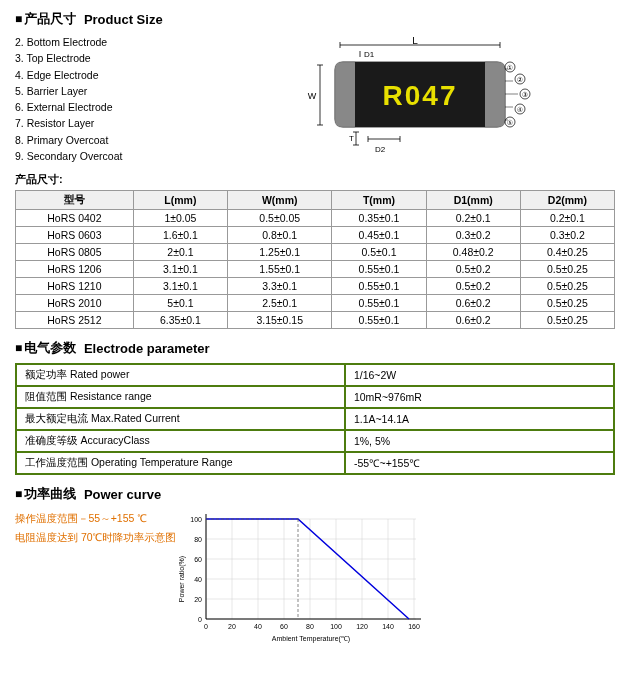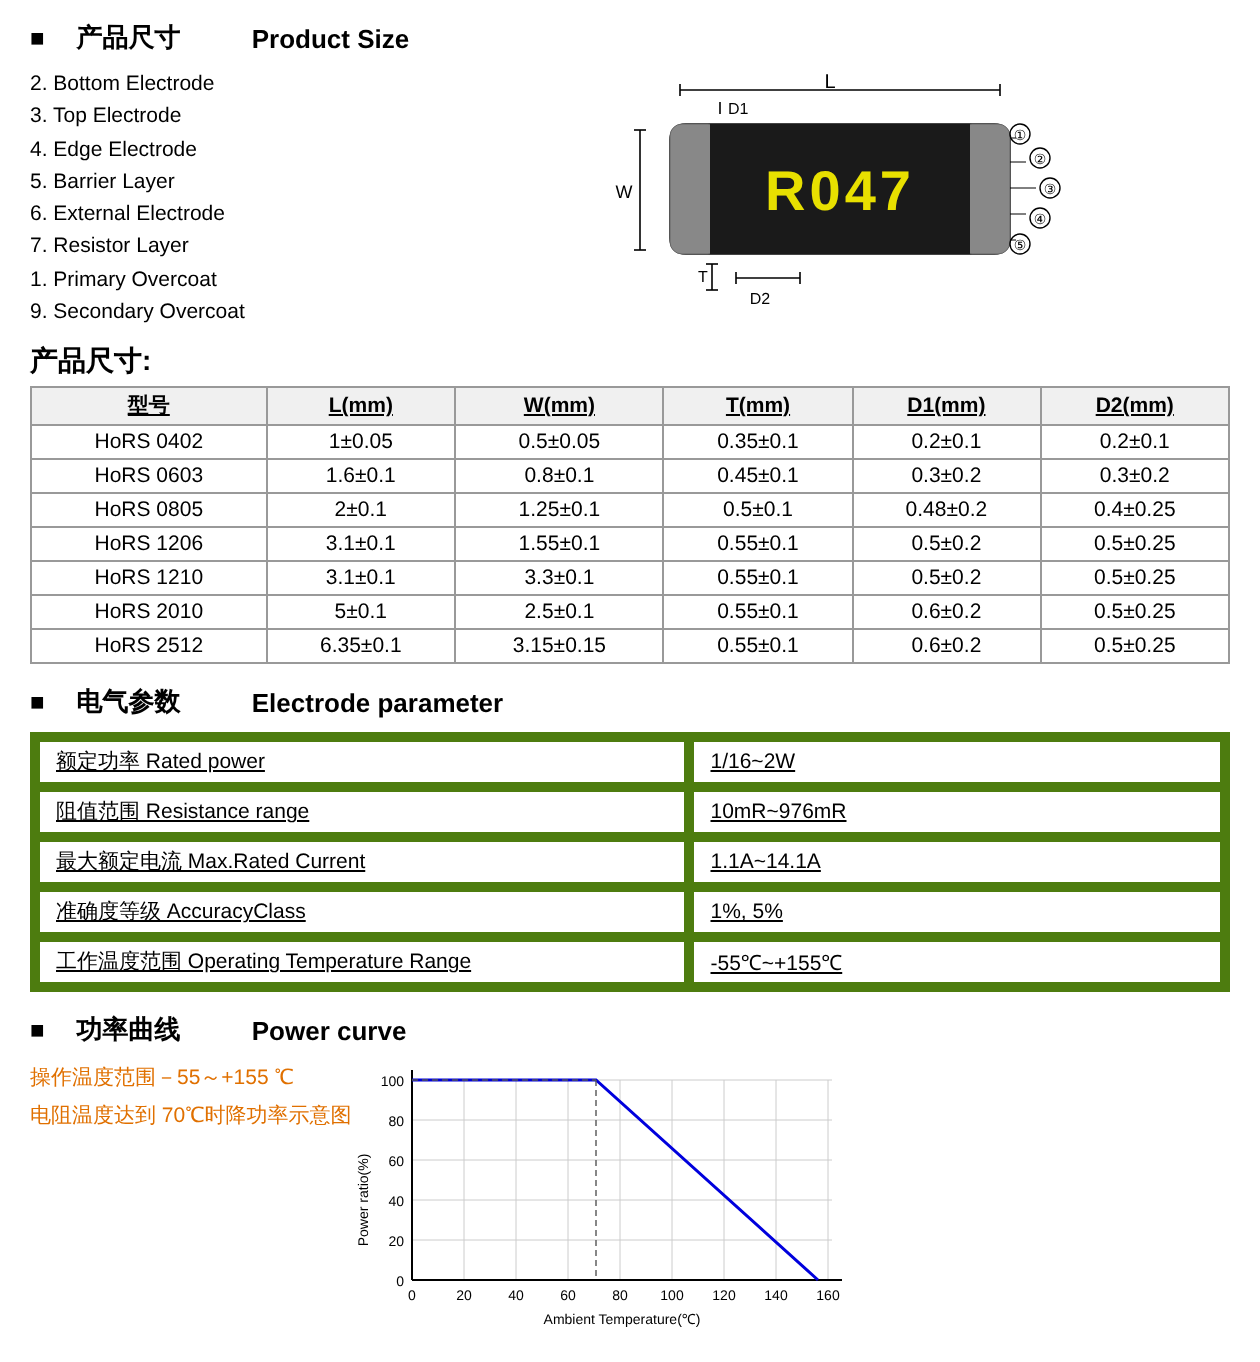--- a/index.html
+++ b/index.html
@@ -11,21 +11,21 @@
       width: 630px;
       min-height: 681px;
       padding: 10px 15px;
     }
     .section-title {
       font-size: 13px;
       font-weight: bold;
       margin-bottom: 6px;
       display: flex;
       align-items: center;
-      gap: 16px;
+      gap: 2px;
     }
     .section-title::before {
       content: '■';
       font-size: 12px;
     }
     
     .product-size-section {
       margin-bottom: 10px;
     }
     .product-size-inner {
@@ -53,40 +53,38 @@
       font-size: 10.5px;
     }
     .data-table th, .data-table td {
       border: 1px solid #999;
       padding: 2px 6px;
       text-align: center;
     }
     .data-table th {
       background: #f0f0f0;
       font-weight: bold;
-      text-decoration: underline;
     }
     .section-label {
-      font-size: 14px;
+      font-size: 11px;
       margin-bottom: 3px;
       font-weight: bold;
     }
     
     .electrical-section {
       margin-bottom: 10px;
     }
     .param-table {
       width: 100%;
       border-collapse: collapse;
       font-size: 10.5px;
     }
     .param-table td {
-      border: 5px solid #4d7c0f;
+      border: 2px solid #4d7c0f;
       padding: 3px 8px;
-      text-decoration: underline;
     }
     .param-table td:first-child {
       width: 55%;
     }
     
     .power-curve-section {}
     .power-curve-inner {
       display: flex;
       gap: 0;
       align-items: flex-start;
@@ -118,21 +116,21 @@
 
   <div class="product-size-inner">
 
     <ul class="component-list">
       <li>2. Bottom Electrode</li>
       <li>3. Top Electrode</li>
       <li>4. Edge Electrode</li>
       <li>5. Barrier Layer</li>
       <li>6. External Electrode</li>
       <li>7. Resistor Layer</li>
-      <li>1. Primary Overcoat</li>
+      <li>8. Primary Overcoat</li>
       <li>9. Secondary Overcoat</li>
     </ul>
 
     <div class="diagram-area">
       <svg width="280" height="125">
 
         <line x1="80" y1="8" x2="240" y2="8" stroke="#000" stroke-width="0.8"></line>
         <line x1="80" y1="5" x2="80" y2="11" stroke="#000" stroke-width="0.8"></line>
         <line x1="240" y1="5" x2="240" y2="11" stroke="#000" stroke-width="0.8"></line>
         <text x="155" y="7" text-anchor="middle" font-size="10" font-family="Arial">L</text>

